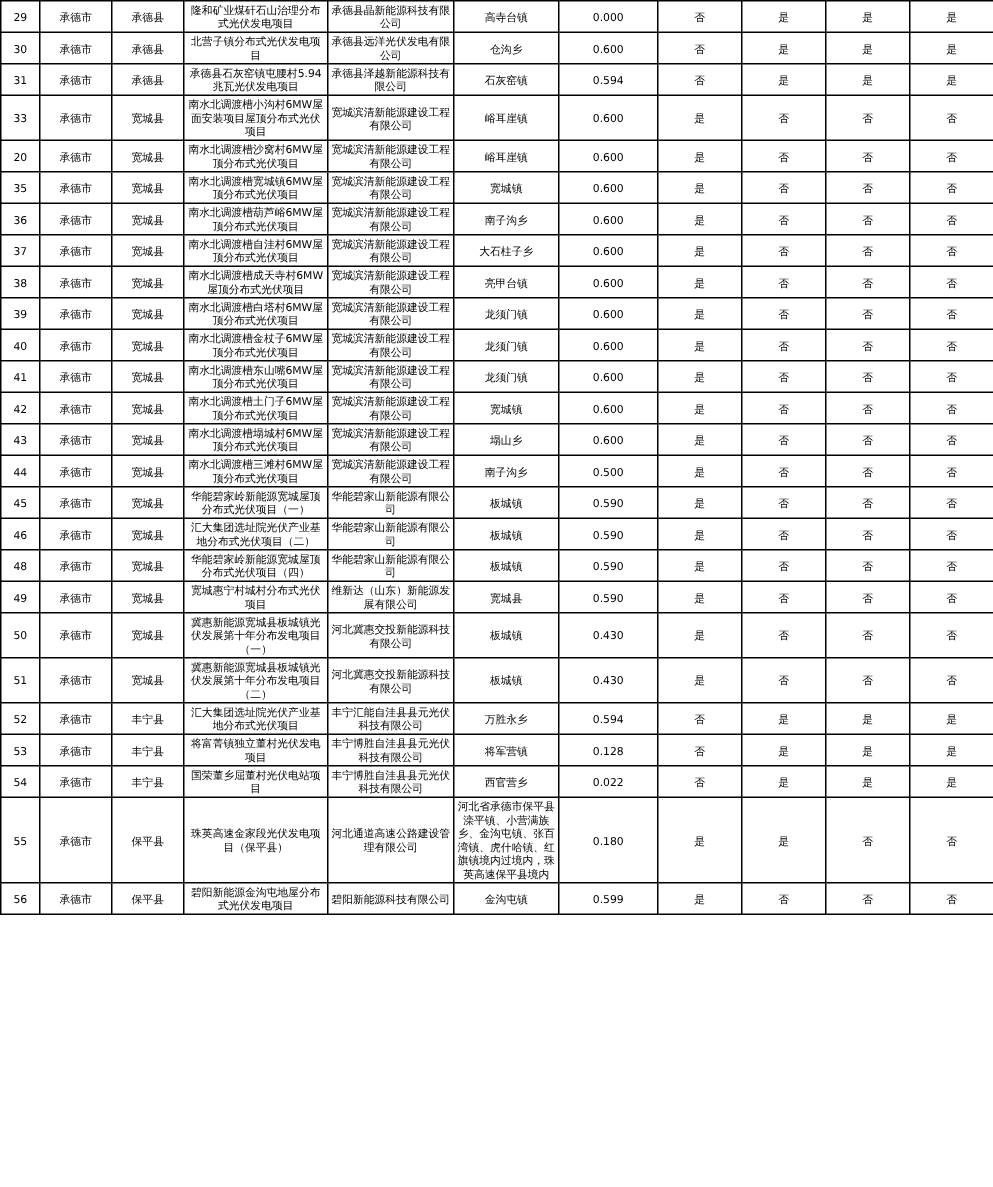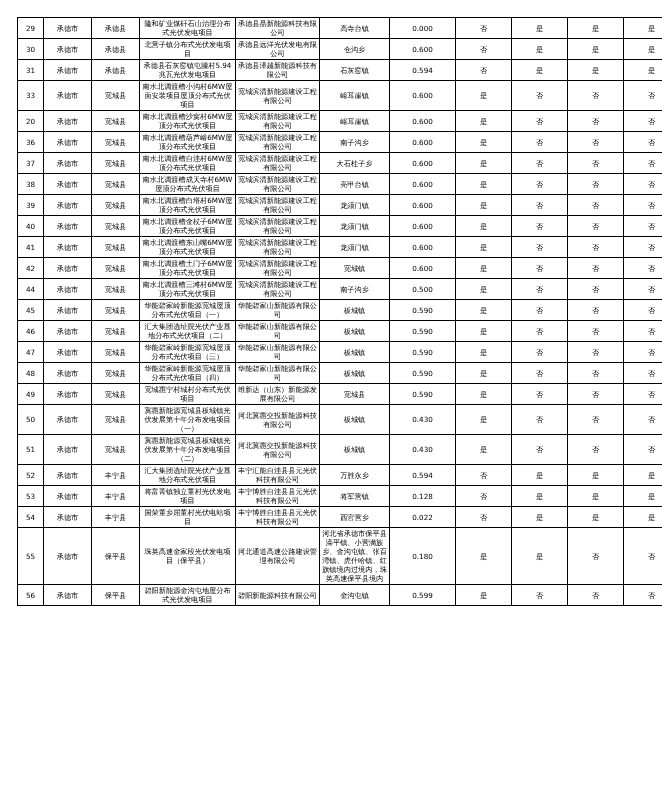--- a/index.html
+++ b/index.html
@@ -8,21 +8,21 @@
     background: #ffffff;
   }
   body {
     width: 662px;
     font-family: "DejaVu Sans", "Liberation Sans", sans-serif;
     color: #000;
   }
   .sheet {
     width: 662px;
     box-sizing: border-box;
-    padding: 17px;
+    padding: 0;
   }
   table.grid {
     border-collapse: collapse;
     table-layout: fixed;
     width: 662px;
     margin: 0;
   }
   table.grid td {
     border: 1px solid #000;
     font-size: 7.2px;
@@ -134,20 +134,33 @@
           <td class="proj">南水北调渡槽沙窝村6MW屋顶分布式光伏项目</td>
           <td class="corp">宽城滨清新能源建设工程有限公司</td>
           <td>峪耳崖镇</td>
           <td class="cap">0.600</td>
           <td>是</td>
           <td>否</td>
           <td>否</td>
           <td>否</td>
         </tr>
         <tr>
+          <td class="idx">35</td>
+          <td>承德市</td>
+          <td>宽城县</td>
+          <td class="proj">南水北调渡槽宽城镇6MW屋顶分布式光伏项目</td>
+          <td class="corp">宽城滨清新能源建设工程有限公司</td>
+          <td>宽城镇</td>
+          <td class="cap">0.600</td>
+          <td>是</td>
+          <td>否</td>
+          <td>否</td>
+          <td>否</td>
+        </tr>
+        <tr>
           <td class="idx">36</td>
           <td>承德市</td>
           <td>宽城县</td>
           <td class="proj">南水北调渡槽葫芦峪6MW屋顶分布式光伏项目</td>
           <td class="corp">宽城滨清新能源建设工程有限公司</td>
           <td>南子沟乡</td>
           <td class="cap">0.600</td>
           <td>是</td>
           <td>否</td>
           <td>否</td>
@@ -218,20 +231,33 @@
           <td>否</td>
           <td>否</td>
         </tr>
         <tr>
           <td class="idx">42</td>
           <td>承德市</td>
           <td>宽城县</td>
           <td class="proj">南水北调渡槽土门子6MW屋顶分布式光伏项目</td>
           <td class="corp">宽城滨清新能源建设工程有限公司</td>
           <td>宽城镇</td>
+          <td class="cap">0.600</td>
+          <td>是</td>
+          <td>否</td>
+          <td>否</td>
+          <td>否</td>
+        </tr>
+        <tr>
+          <td class="idx">43</td>
+          <td>承德市</td>
+          <td>宽城县</td>
+          <td class="proj">南水北调渡槽塌城村6MW屋顶分布式光伏项目</td>
+          <td class="corp">宽城滨清新能源建设工程有限公司</td>
+          <td>塌山乡</td>
           <td class="cap">0.600</td>
           <td>是</td>
           <td>否</td>
           <td>否</td>
           <td>否</td>
         </tr>
         <tr>
           <td class="idx">44</td>
           <td>承德市</td>
           <td>宽城县</td>
@@ -255,33 +281,20 @@
           <td>是</td>
           <td>否</td>
           <td>否</td>
           <td>否</td>
         </tr>
         <tr>
           <td class="idx">46</td>
           <td>承德市</td>
           <td>宽城县</td>
           <td class="proj">汇大集团选址院光伏产业基地分布式光伏项目（二）</td>
-          <td class="corp">华能碧家山新能源有限公司</td>
-          <td>板城镇</td>
-          <td class="cap">0.590</td>
-          <td>是</td>
-          <td>否</td>
-          <td>否</td>
-          <td>否</td>
-        </tr>
-        <tr>
-          <td class="idx">47</td>
-          <td>承德市</td>
-          <td>宽城县</td>
-          <td class="proj">华能碧家岭新能源宽城屋顶分布式光伏项目（三）</td>
           <td class="corp">华能碧家山新能源有限公司</td>
           <td>板城镇</td>
           <td class="cap">0.590</td>
           <td>是</td>
           <td>否</td>
           <td>否</td>
           <td>否</td>
         </tr>
         <tr>
           <td class="idx">48</td>

